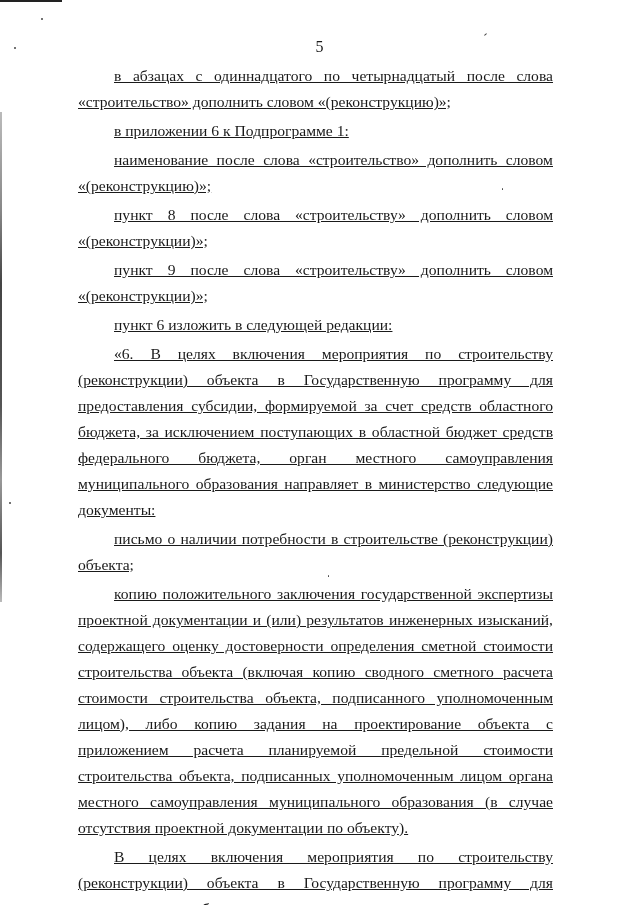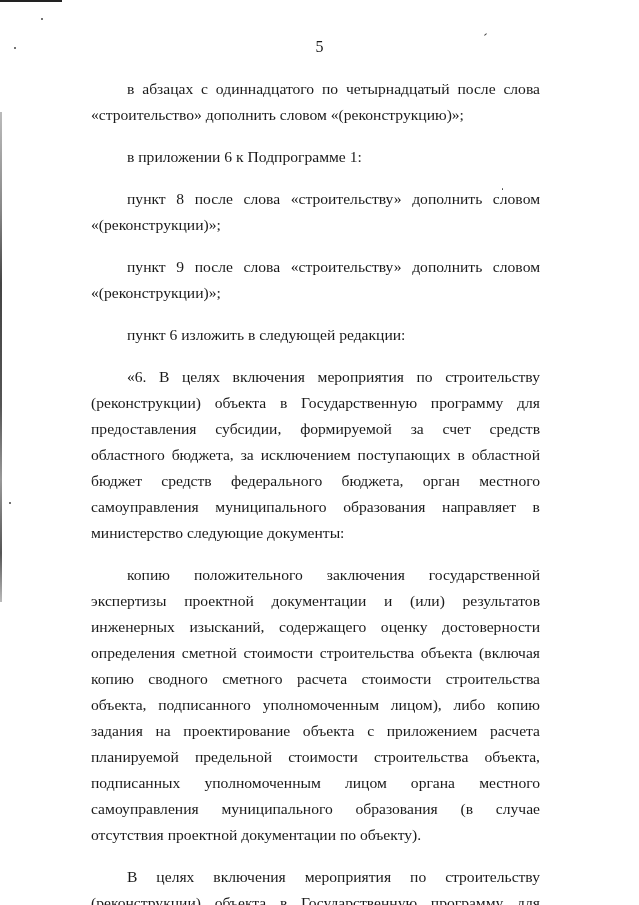--- a/index.html
+++ b/index.html
@@ -42,43 +42,46 @@
     }
     .page-body {
       position: absolute;
       top: 60px;
       left: 75px;
       width: 481px;
       font-size: 15.6px;
       line-height: 26px;
     }
     .para {
-      margin: 16px;
+      margin: 3px;
       text-align: justify;
       text-indent: 36px;
+      text-decoration: underline;
     }
   </style>
 </head>
 <body>
 
 <div>
   <div class="scan-top-bar"></div>
   <div class="scan-left-border"></div>
   <div class="speck" style="left:41px; top:18px;"></div>
   <div class="speck" style="left:14px; top:47px;"></div>
   <div class="speck" style="left:484px; top:34px; width:3px; height:1px; transform:rotate(-40deg);"></div>
   <div class="speck" style="left:9px; top:502px;"></div>
   <div class="speck" style="left:328px; top:575px; width:1px; height:2px;"></div>
   <div class="speck" style="left:502px; top:188px; width:1px; height:2px;"></div>
 
   <div class="page-number">5</div>
 
   <div class="page-body">
     <p class="para">в абзацах с одиннадцатого по четырнадцатый после слова «строительство» дополнить словом «(реконструкцию)»;</p>
     <p class="para">в приложении 6 к Подпрограмме 1:</p>
+    <p class="para">наименование после слова «строительство» дополнить словом «(реконструкцию)»;</p>
     <p class="para">пункт 8 после слова «строительству» дополнить словом «(реконструкции)»;</p>
     <p class="para">пункт 9 после слова «строительству» дополнить словом «(реконструкции)»;</p>
     <p class="para">пункт 6 изложить в следующей редакции:</p>
     <p class="para">«6. В целях включения мероприятия по строительству (реконструкции) объекта в Государственную программу для предоставления субсидии, формируемой за счет средств областного бюджета, за исключением поступающих в областной бюджет средств федерального бюджета, орган местного самоуправления муниципального образования направляет в министерство следующие документы:</p>
+    <p class="para">письмо о наличии потребности в строительстве (реконструкции) объекта;</p>
     <p class="para">копию положительного заключения государственной экспертизы проектной документации и (или) результатов инженерных изысканий, содержащего оценку достоверности определения сметной стоимости строительства объекта (включая копию сводного сметного расчета стоимости строительства объекта, подписанного уполномоченным лицом), либо копию задания на проектирование объекта с приложением расчета планируемой предельной стоимости строительства объекта, подписанных уполномоченным лицом органа местного самоуправления муниципального образования (в случае отсутствия проектной документации по объекту).</p>
     <p class="para">В целях включения мероприятия по строительству (реконструкции) объекта в Государственную программу для предоставления субсидии,</p>
   </div>
 </div>
 
 </body></html>

